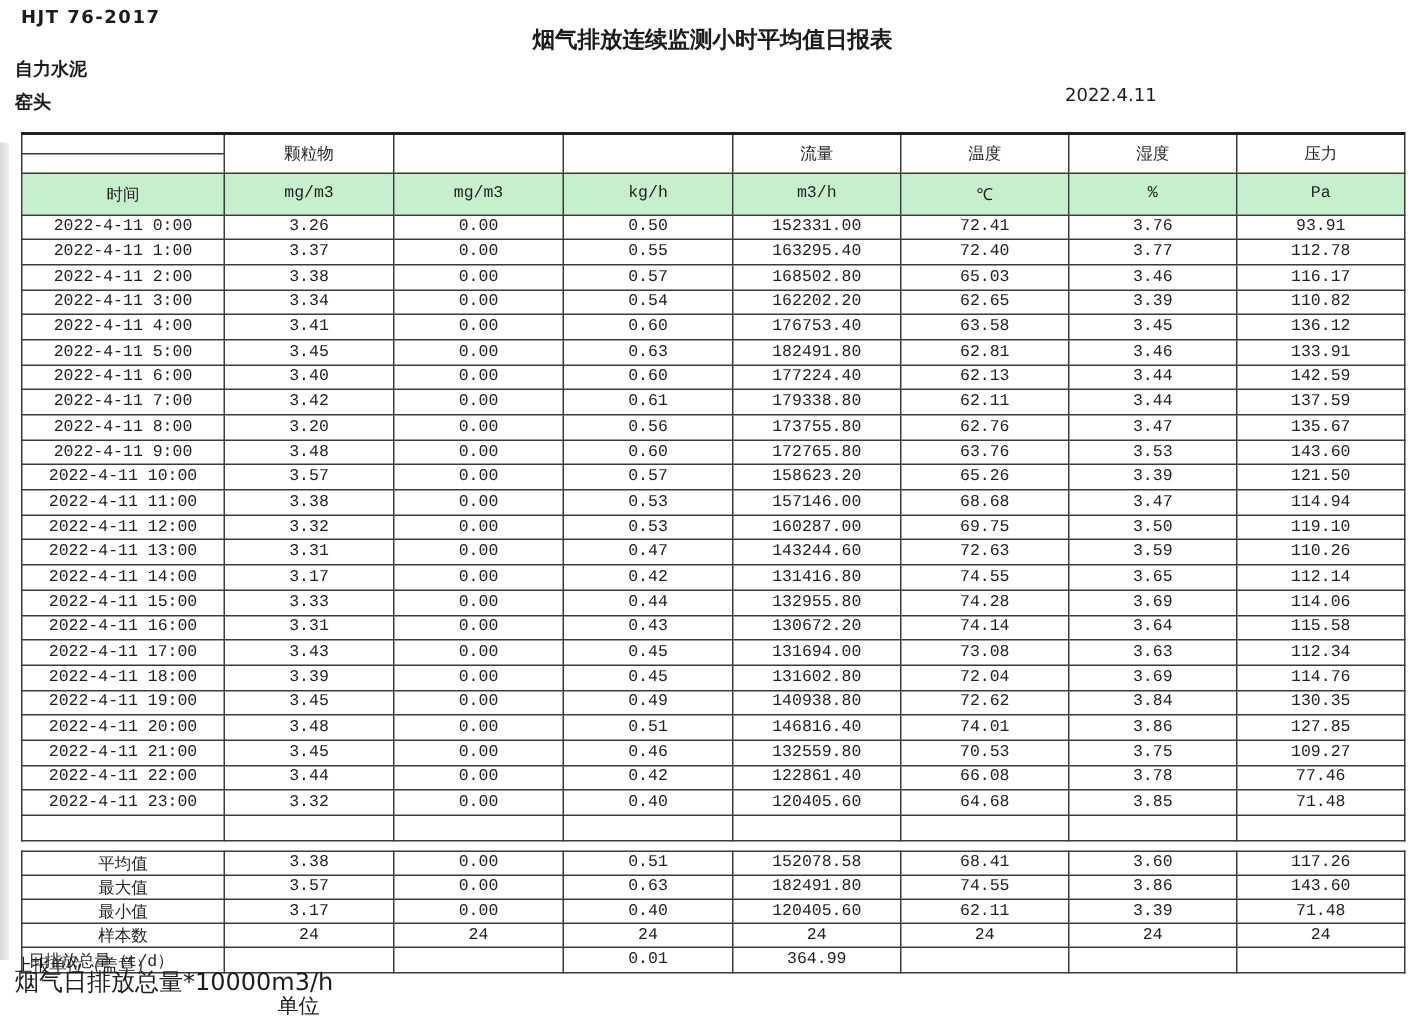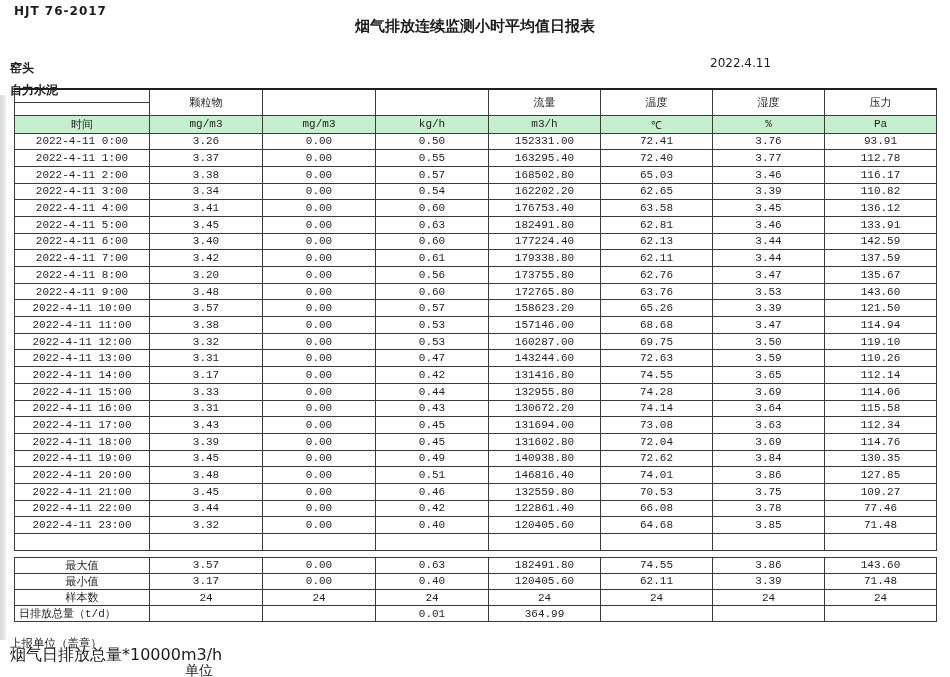--- a/index.html
+++ b/index.html
@@ -1,31 +1,31 @@
 <!DOCTYPE html>
 <html style="--green: #c6efce;"><head>
 <meta charset="utf-8">
 <style>
   html,body{margin:0;padding:0;background:#ffffff;}
   .page{position:relative;width:950px;height:677px;background:#ffffff;overflow:hidden;
         font-family:"DejaVu Sans","Liberation Sans",sans-serif;color:#1c1c1c;}
   .std{position:absolute;left:14px;top:4px;font-size:12px;font-weight:bold;letter-spacing:1px;}
   .title{position:absolute;left:0;top:17px;width:100%;text-align:center;font-size:15px;font-weight:bold;}
-  .company{position:absolute;left:10px;top:38px;font-size:12px;font-weight:bold;margin-top:44px;}
+  .company{position:absolute;left:10px;top:38px;font-size:12px;font-weight:bold;}
   .location{position:absolute;left:10px;top:60px;font-size:12px;font-weight:bold;}
   .date{position:absolute;left:710px;top:56px;font-size:12px;}
   .scan-edge{position:absolute;left:0;top:95px;width:6px;height:545px;
              background:linear-gradient(to right,#cfcfcf,#ececec);opacity:.8;}
   .tables{position:absolute;left:14px;top:88px;width:922px;}
   table{border-collapse:collapse;table-layout:fixed;width:922px;
         font-family:Liberation Mono, monospace;font-size:11px;color:#1f1f1f;}
   td{border:1px solid #3a3a3a;text-align:center;padding:0 2px;white-space:nowrap;overflow:hidden;}
   table.main{border-top:2px solid #1f1f1f;}
   tr.band-row{height:13px;}
-  tr.green-row{height:18px;padding-left:16px;}
+  tr.green-row{height:28px;padding-left:16px;}
   tr.green-row td{background:var(--green,#c6efce);}
   tr.data-row{height:16.7px;}
   tr.sum-row{height:16.2px;}
   .gap{height:6px;}
   td.left{text-align:left;padding-left:4px;}
   .fnote{position:absolute;left:10px;top:645px;font-size:16px;}
   .funit1{position:absolute;left:10px;top:636px;font-size:11.5px;}
   .funit2{position:absolute;left:185px;top:662px;font-size:14px;}
 </style>
 </head>
@@ -343,20 +343,30 @@
           <col style="width:113px">
           <col style="width:113px">
           <col style="width:113px">
         <col style="width:112px">
           <col style="width:112px">
           <col style="width:112px">
           <col style="width:112px">
       </colgroup>
       <tbody>
           <tr class="sum-row">
+            <td>平均值</td>
+            <td>3.38</td>
+            <td>0.00</td>
+            <td>0.51</td>
+            <td>152078.58</td>
+            <td>68.41</td>
+            <td>3.60</td>
+            <td>117.26</td>
+          </tr>
+          <tr class="sum-row">
             <td>最大值</td>
             <td>3.57</td>
             <td>0.00</td>
             <td>0.63</td>
             <td>182491.80</td>
             <td>74.55</td>
             <td>3.86</td>
             <td>143.60</td>
           </tr>
           <tr class="sum-row">

